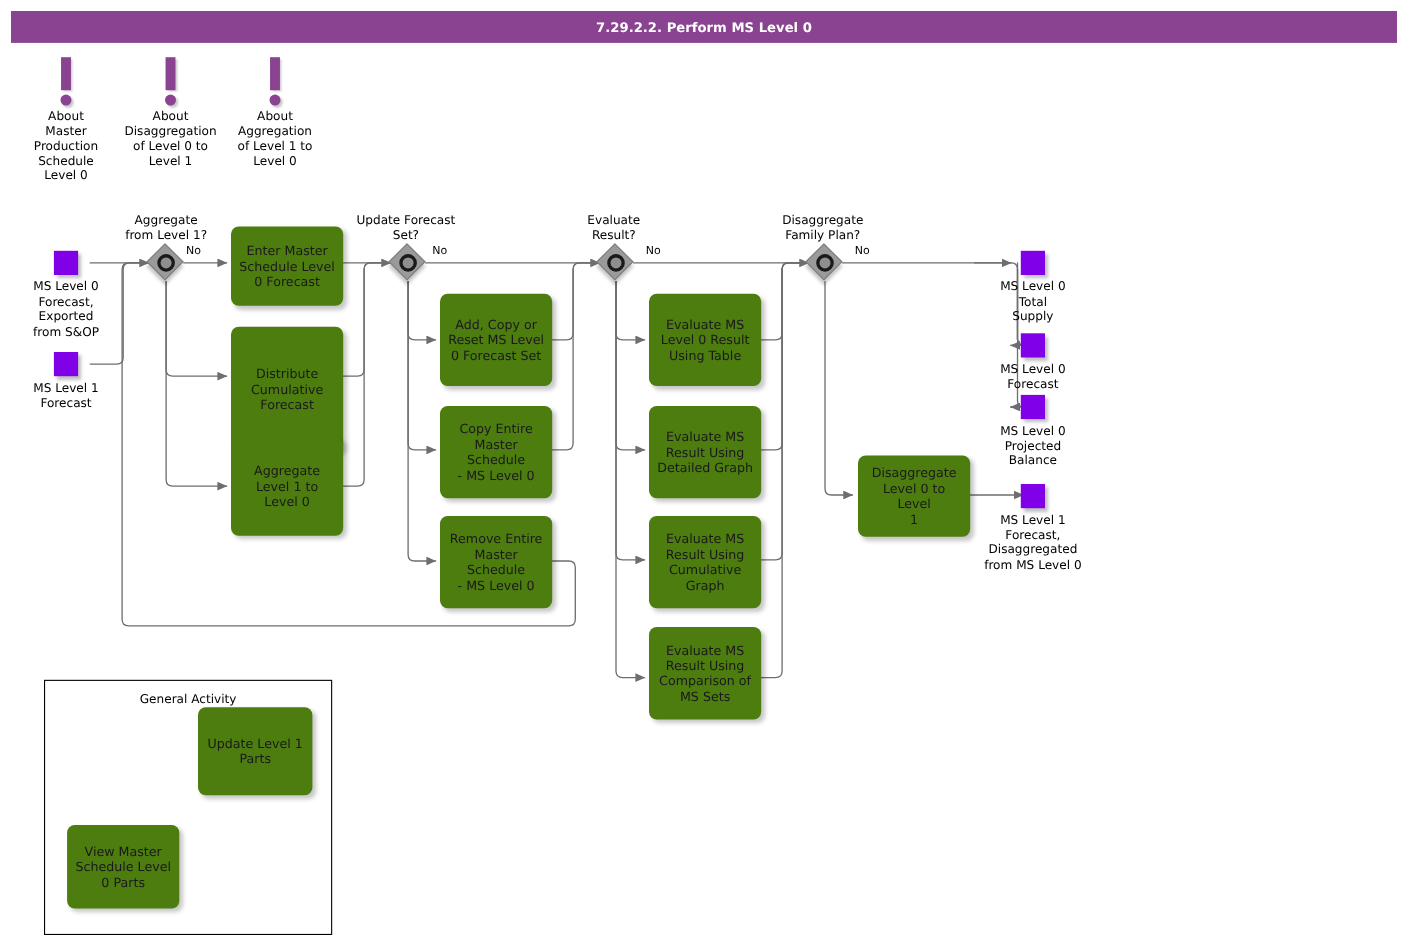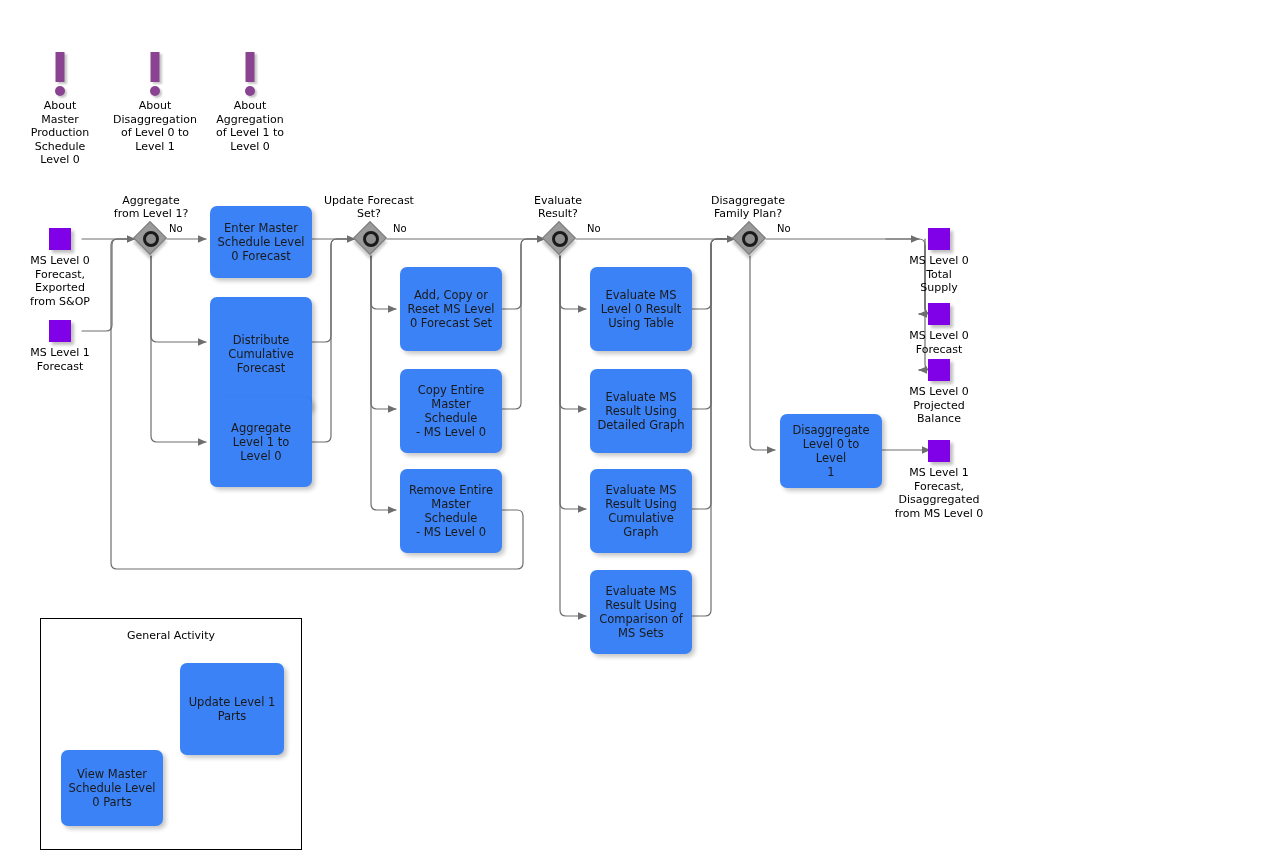--- a/index.html
+++ b/index.html
@@ -132,21 +132,21 @@
   }
   .branch-label {
     position: absolute;
     font-size: 10px;
     color: #000000;
   }
 
   
   .task {
     position: absolute;
-    background: #3b82f6;
+    background: #4d7c0f;
     border-radius: 7px;
     box-shadow: 3px 3px 4px rgba(0,0,0,0.22);
     display: flex;
     align-items: center;
     justify-content: center;
     text-align: center;
     color: #1a1a1a;
     font-size: 11.5px;
     line-height: 14px;
     padding: 2px 6px;
@@ -167,20 +167,23 @@
     text-align: center;
     font-size: 11px;
     color: #000000;
   }
 </style>
 </head>
 <body>
 
 <div id="canvas">
 
+  <div id="titlebar">
+    <div class="title-text">7.29.2.2. Perform MS Level 0</div>
+  </div>
 
   <svg id="wires" viewBox="0 0 1280 860" width="1280" height="860">
     <defs>
       <marker id="arw" markerWidth="9" markerHeight="8" refX="8.4" refY="4" orient="auto" markerUnits="userSpaceOnUse">
         <path d="M0,0 L9,4 L0,8 z" fill="#6E6E6E"></path>
       </marker>
     </defs>
     <g fill="none" stroke="#6E6E6E" stroke-width="1.2" stroke-linecap="round" stroke-linejoin="round">
 
       <path d="M82,239 L135,239" marker-end="url(#arw)"></path>
@@ -385,20 +388,20 @@
   <div class="dataobj" style="left:874px; top:440px;">
     <div class="sq"></div>
     <div class="dlabel">MS Level 1
 Forecast,
 Disaggregated
 from MS Level 0</div>
   </div>
 
   <div id="legend">
     <div class="legend-title">General Activity</div>
-    <div class="task" style="left:139px; top:44px; width:104px; height:92px;">Update Level 1
+    <div class="task" style="left:139px; top:24px; width:104px; height:80px;">Update Level 1
 Parts</div>
     <div class="task" style="left:20px; top:131px; width:102px; height:76px;">View Master
 Schedule Level
 0 Parts</div>
   </div>
 
 </div>
 
 </body></html>

